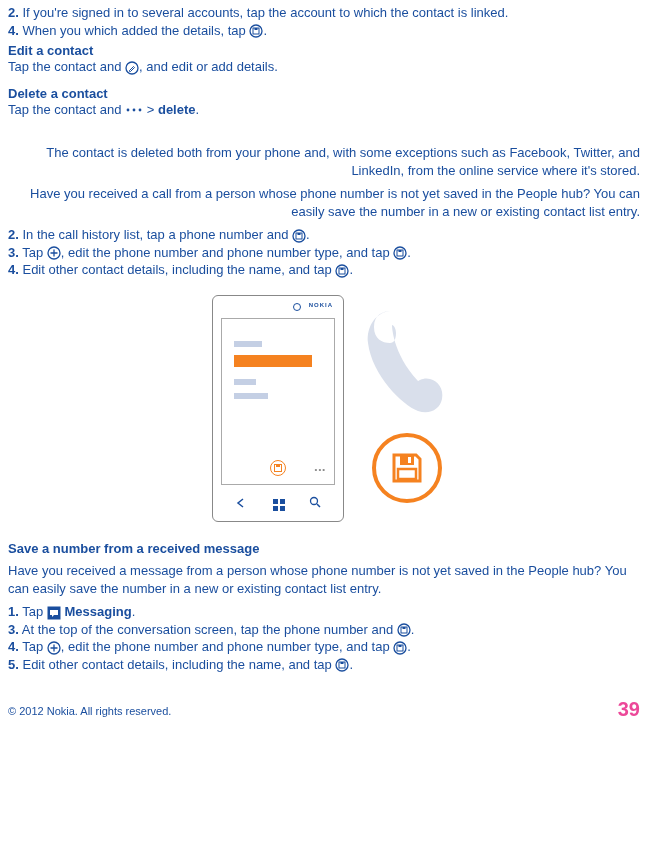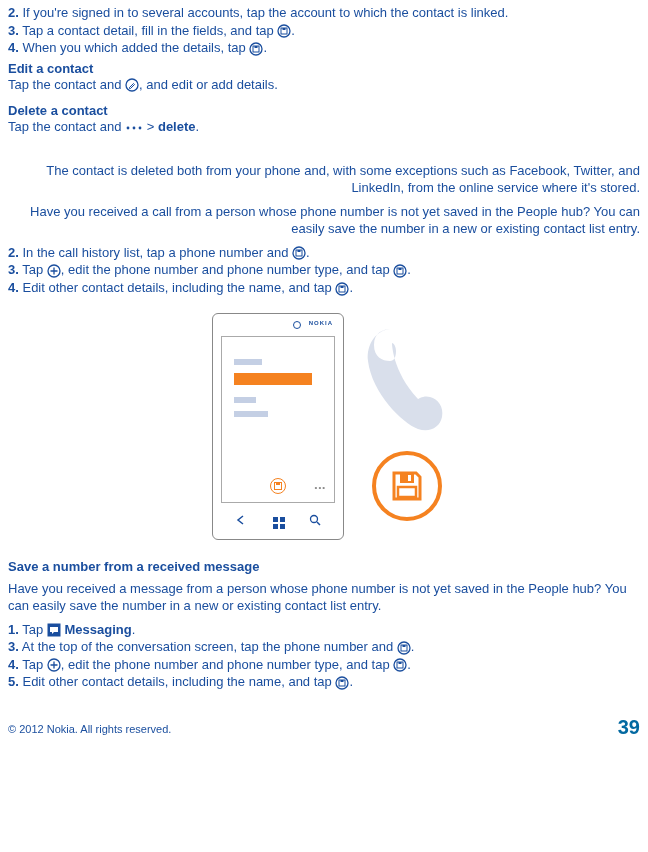--- a/index.html
+++ b/index.html
@@ -146,39 +146,31 @@
     padding: 0 8px 10px 8px;
     font-size: 11px;
     color: #1a4e9e;
   }
   .footer .pnum {
     position: absolute;
     right: 8px;
     bottom: 6px;
     font-size: 20px;
     font-weight: bold;
-    color: #0369a1;
+    color: #ec4899;
   }
 </style>
 </head>
 <body>
 
 <div class="page">
 
   <p class="step">
     <span class="bold">2.</span>
     <span>If you're signed in to several accounts, tap the account to which the contact is linked.</span>
-  </p>
-  <p class="step">
-    <span class="bold">3.</span>
-    <span>Tap a contact detail, fill in the fields, and tap </span><span class="icon"><svg width="14" height="14" viewBox="0 0 14 14">
-          <circle cx="7" cy="7" r="6" fill="none" stroke="#1a4e9e" stroke-width="1.3"></circle>
-          <rect x="4" y="4" width="6" height="6" fill="none" stroke="#1a4e9e" stroke-width="1"></rect>
-          <rect x="5.5" y="4" width="3" height="2" fill="#1a4e9e"></rect>
-        </svg></span><span>.</span>
   </p>
   <p class="step">
     <span class="bold">4.</span>
     <span>When you which added the details, tap </span><span class="icon"><svg width="14" height="14" viewBox="0 0 14 14">
           <circle cx="7" cy="7" r="6" fill="none" stroke="#1a4e9e" stroke-width="1.3"></circle>
           <rect x="4" y="4" width="6" height="6" fill="none" stroke="#1a4e9e" stroke-width="1"></rect>
           <rect x="5.5" y="4" width="3" height="2" fill="#1a4e9e"></rect>
         </svg></span><span>.</span>
   </p>
 

